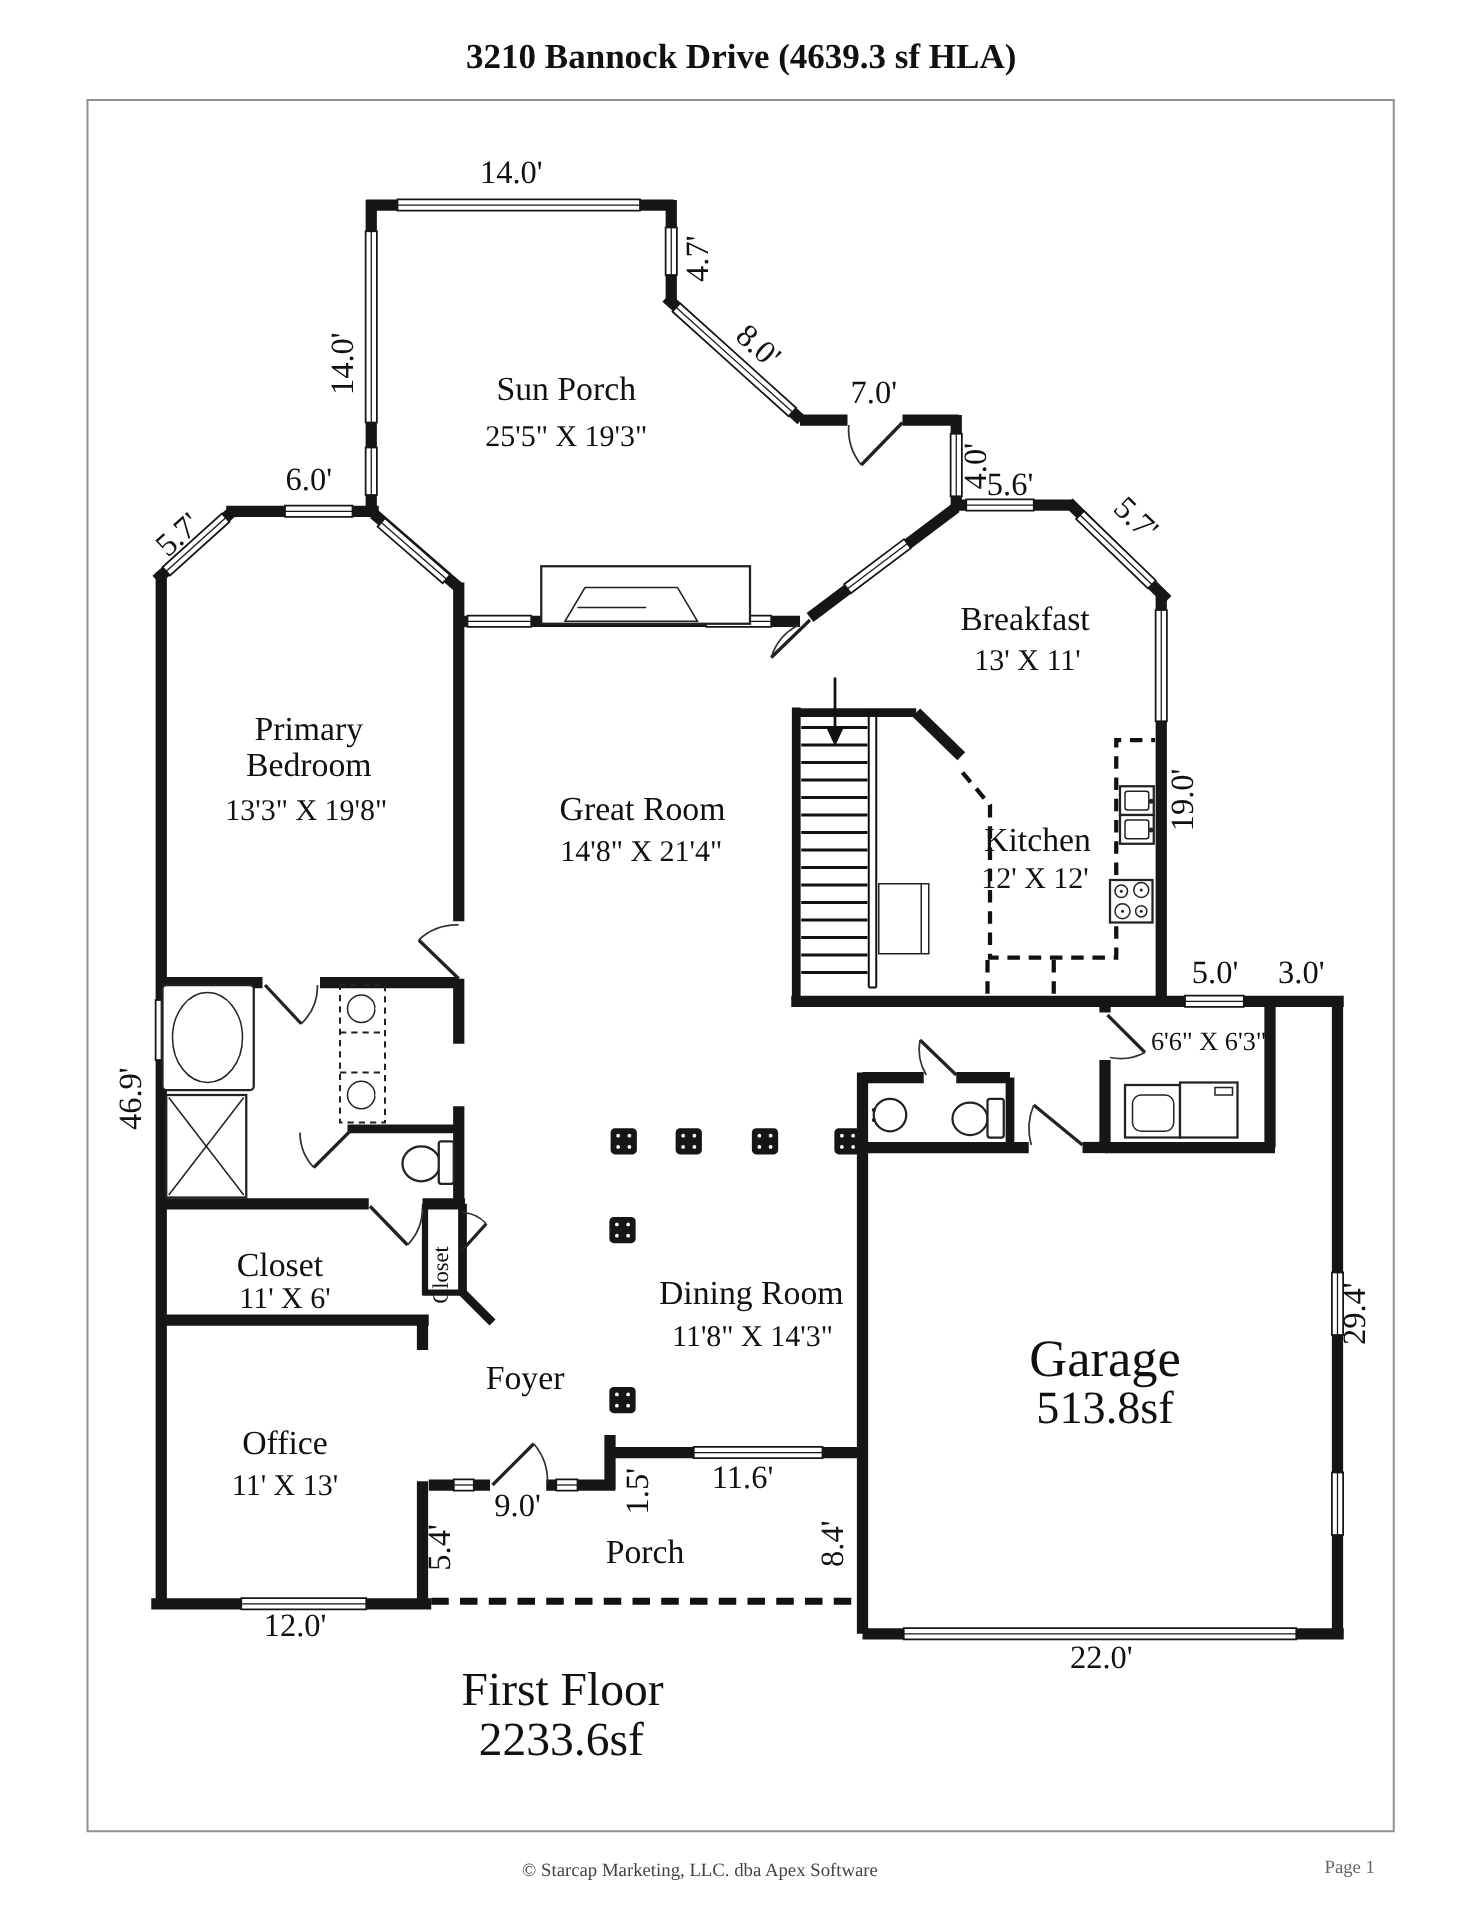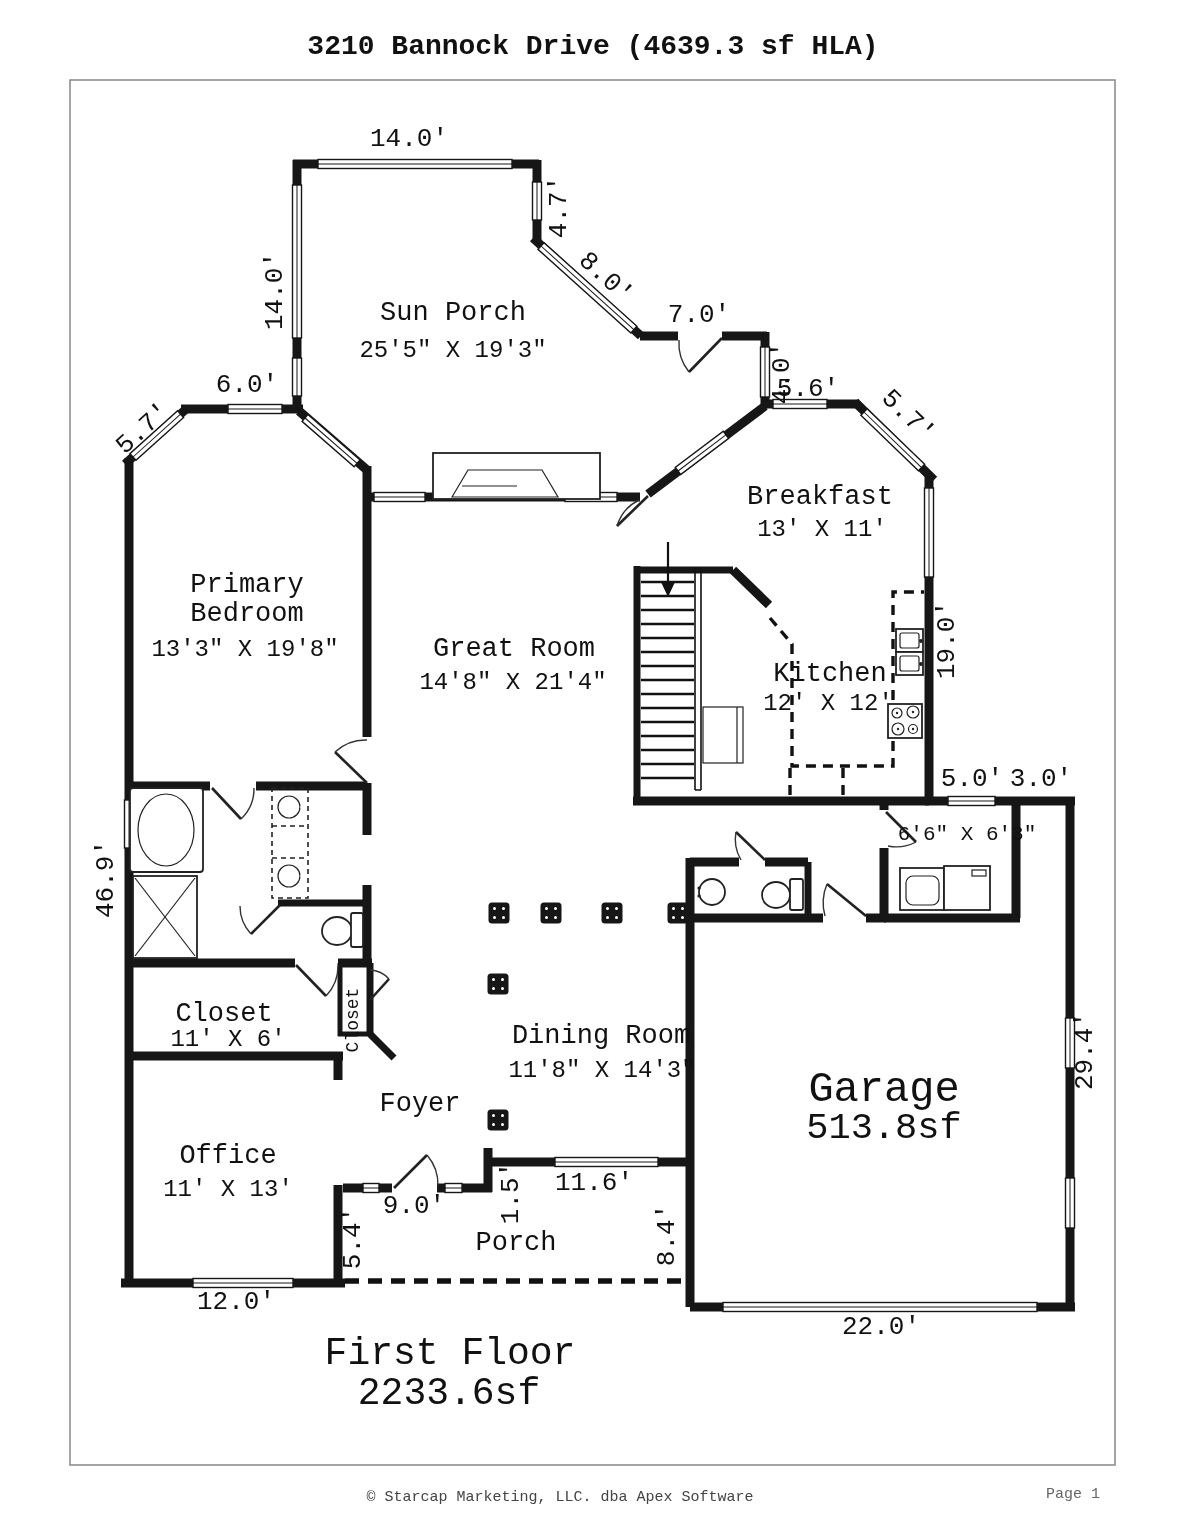--- a/index.html
+++ b/index.html
@@ -1,17 +1,17 @@
 <!DOCTYPE html>
 <html><head>
 <meta charset="utf-8">
 <style>
   html,body{margin:0;padding:0;background:#fff;}
   .page{position:relative;width:1142px;height:1536px;background:#fff;overflow:hidden;
-        font-family:Liberation Mono, monospace;}
+        font-family:Liberation Serif, serif;}
   svg{position:absolute;left:0;top:0;}
   
   .w9{stroke:#161616;stroke-width:9;fill:none;stroke-linecap:butt;}
   .w7{stroke:#161616;stroke-width:7;fill:none;stroke-linecap:butt;}
   .w5{stroke:#161616;stroke-width:5;fill:none;stroke-linecap:butt;}
   
   .win rect{fill:#ffffff;stroke:#161616;stroke-width:1.4;}
   .win line{stroke:#161616;stroke-width:1;}
   
   .leaf{stroke:#222;stroke-width:2.6;fill:none;}

